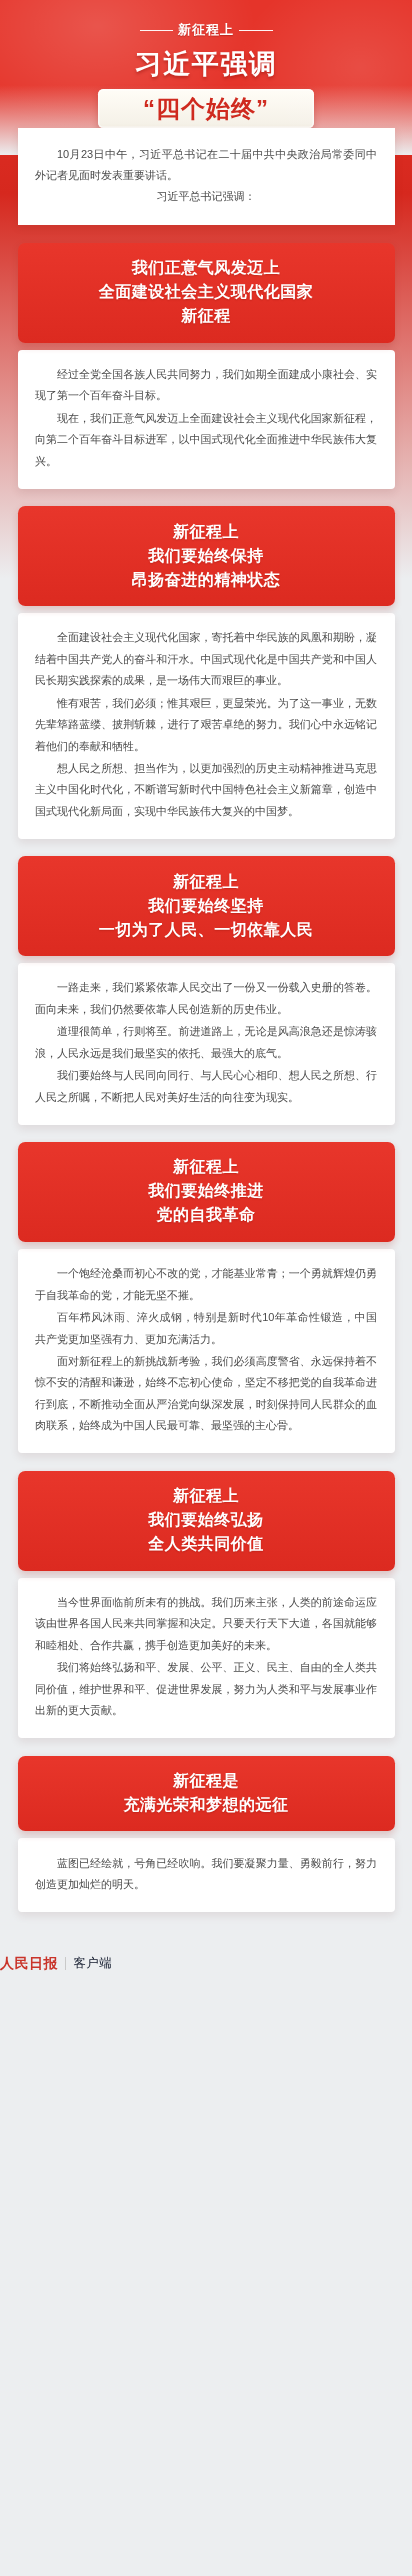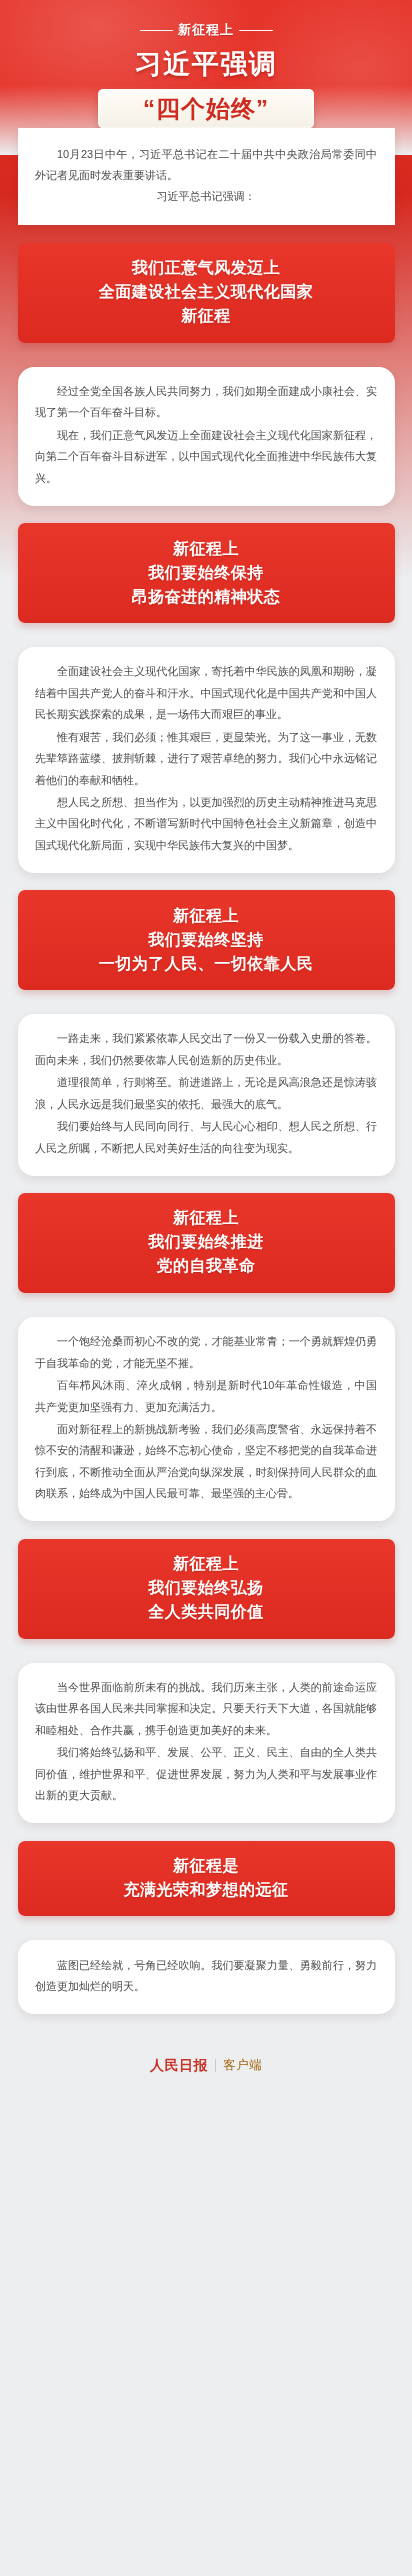--- a/index.html
+++ b/index.html
@@ -126,55 +126,54 @@
     color: #ffffff;
     font-size: 16px;
     font-weight: bold;
     line-height: 1.5;
     text-align: center;
     letter-spacing: 0.5px;
     text-shadow: 0 1px 1.5px rgba(130,15,8,.3);
   }
   .section-body {
     background: #ffffff;
-    border-radius: 16px;
+    border-radius: 4px;
     box-shadow: 0 3.1px 8.2px rgba(100,40,35,.10);
-    margin-top: 24px;
+    margin-top: 7px;
     padding: 14.4px 17.5px 16.5px;
   }
   .section-body p {
     color: #4a4a4a;
     font-size: 11px;
     line-height: 1.95;
     text-align: justify;
     text-indent: 2em;
   }
   .section-body p + p { margin-top: 1px; }
   
   .footer {
     height: 62px;
     background: #eceef0;
     display: flex;
     align-items: center;
-    justify-content: center;
     gap: 7.2px;
   }
   .footer .logo {
     font-size: 14px;
     color: #c9342a;
     font-weight: bold;
     letter-spacing: 0.5px;
     font-family: "Liberation Serif", serif;
   }
   .footer .divider {
     width: 1px; height: 13.4px; background: #c9c9c9;
   }
   .footer .app-name {
     font-size: 12.4px;
-    color: #a16207;
+    color: #0f172a;
     letter-spacing: 0.5px;
   }
 </style>
 </head>
 <body>
 
 <div class="page">
 
   <div class="header">
     <div class="kicker">

